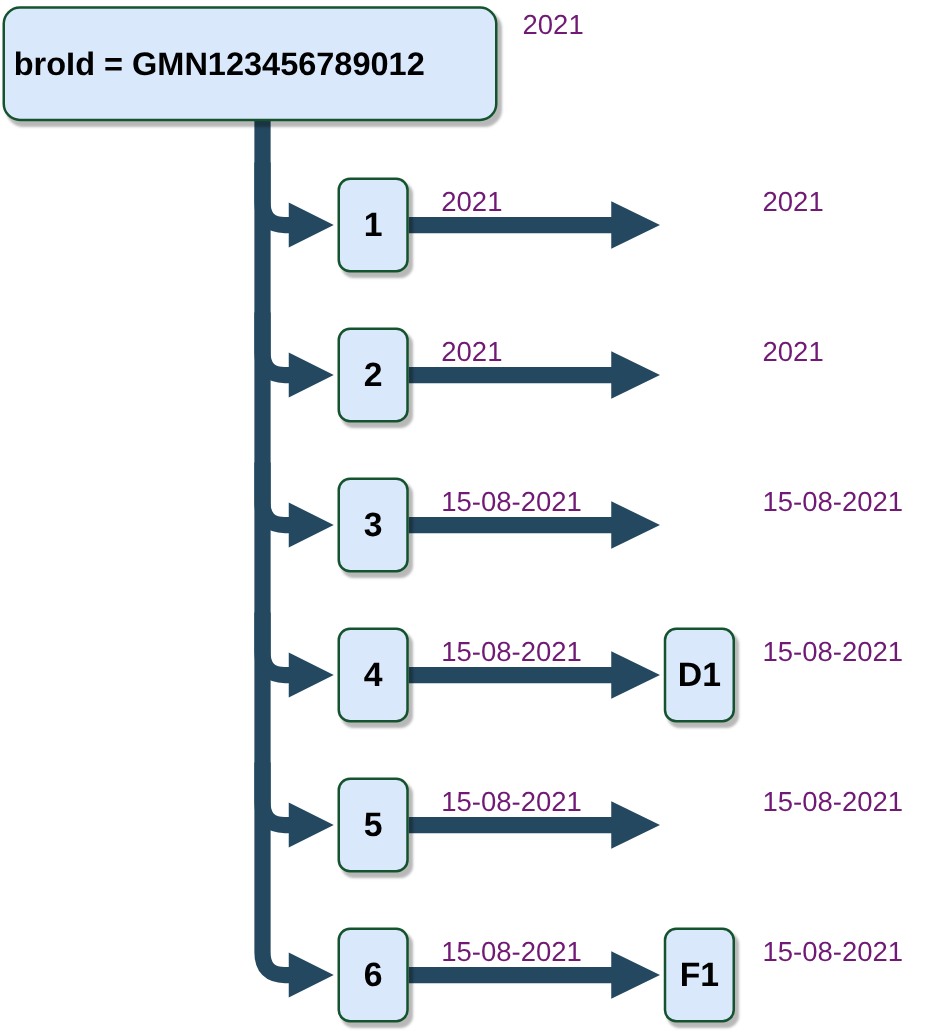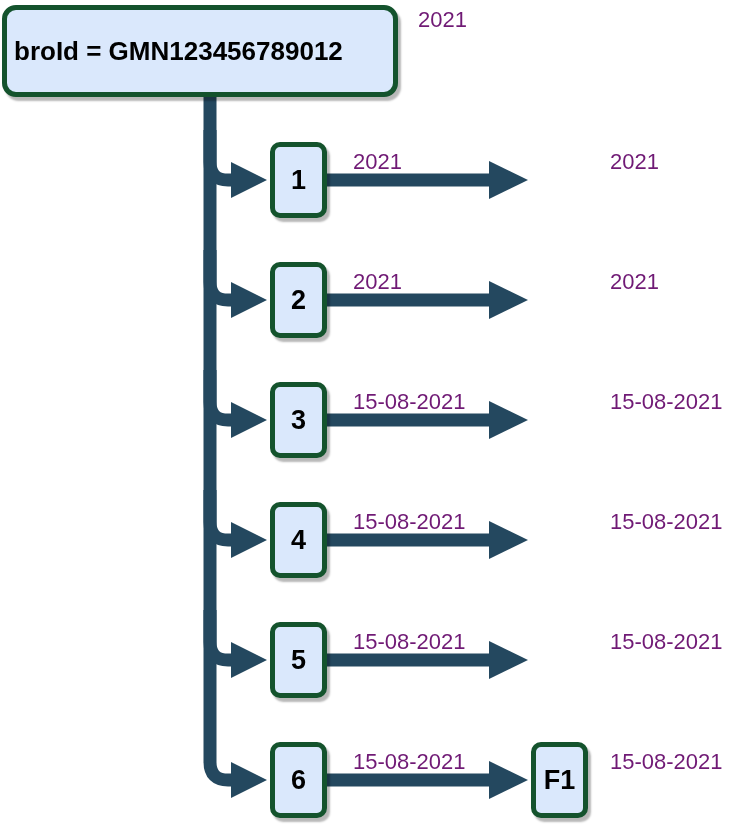--- a/index.html
+++ b/index.html
@@ -5,21 +5,21 @@
   html,body{margin:0;padding:0;background:#ffffff;}
   .canvas{
     position:relative;width:750px;height:828px;background:#ffffff;
     font-family:"Liberation Sans",sans-serif;color:#000;overflow:hidden;
   }
   .connector-layer{position:absolute;left:0;top:0;width:750px;height:828px;}
   .connector-layer path{fill:none;stroke:#24485f;stroke-width:13;}
   .connector-layer polygon{fill:#24485f;stroke:none;}
   .node{
     position:absolute;box-sizing:border-box;
-    background:#dae8fc;border:5px solid #14532d;border-radius:10px;
+    background:#dae8fc;border:2px solid #14532d;border-radius:10px;
     box-shadow:3px 4px 2px rgba(0,0,0,0.28);
     display:flex;align-items:center;justify-content:center;
     font-weight:bold;font-size:27px;line-height:1;
   }
   .node.small{width:57px;height:76px;}
   .node.root{
     left:2px;top:5px;width:396px;height:92px;border-radius:14px;
     flex-direction:column;align-items:flex-start;justify-content:center;
     padding-left:7px;font-size:26px;line-height:33px;
   }
@@ -77,20 +77,21 @@
   <div class="node small" style="left:270px;top:262px">2</div>
   <div class="label" style="left:353px;top:271px">2021</div>
   <div class="label" style="left:610px;top:271px">2021</div>
 
   <div class="node small" style="left:270px;top:382px">3</div>
   <div class="label" style="left:353px;top:391px">15-08-2021</div>
   <div class="label" style="left:610px;top:391px">15-08-2021</div>
 
   <div class="node small" style="left:270px;top:502px">4</div>
   <div class="label" style="left:353px;top:511px">15-08-2021</div>
+  <div class="node small" style="left:531px;top:502px">D1</div>
   <div class="label" style="left:610px;top:511px">15-08-2021</div>
 
   <div class="node small" style="left:270px;top:622px">5</div>
   <div class="label" style="left:353px;top:631px">15-08-2021</div>
   <div class="label" style="left:610px;top:631px">15-08-2021</div>
 
   <div class="node small" style="left:270px;top:742px">6</div>
   <div class="label" style="left:353px;top:751px">15-08-2021</div>
   <div class="node small" style="left:531px;top:742px">F1</div>
   <div class="label" style="left:610px;top:751px">15-08-2021</div>

